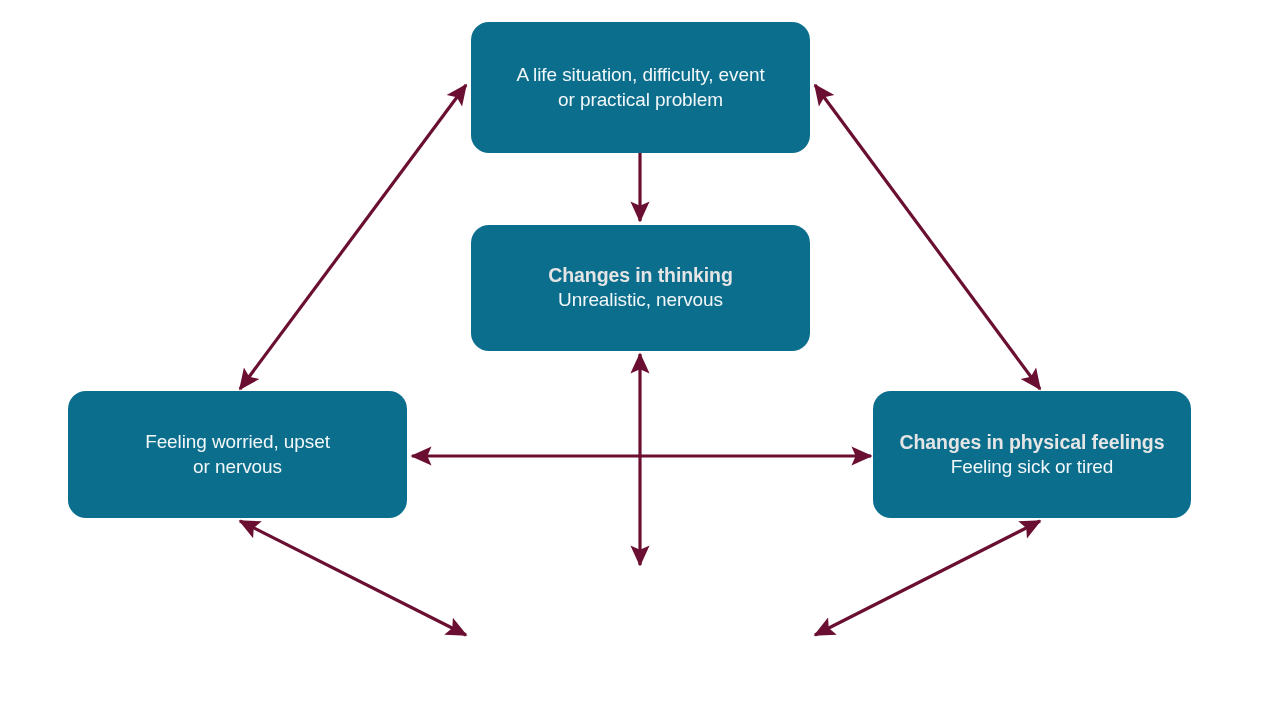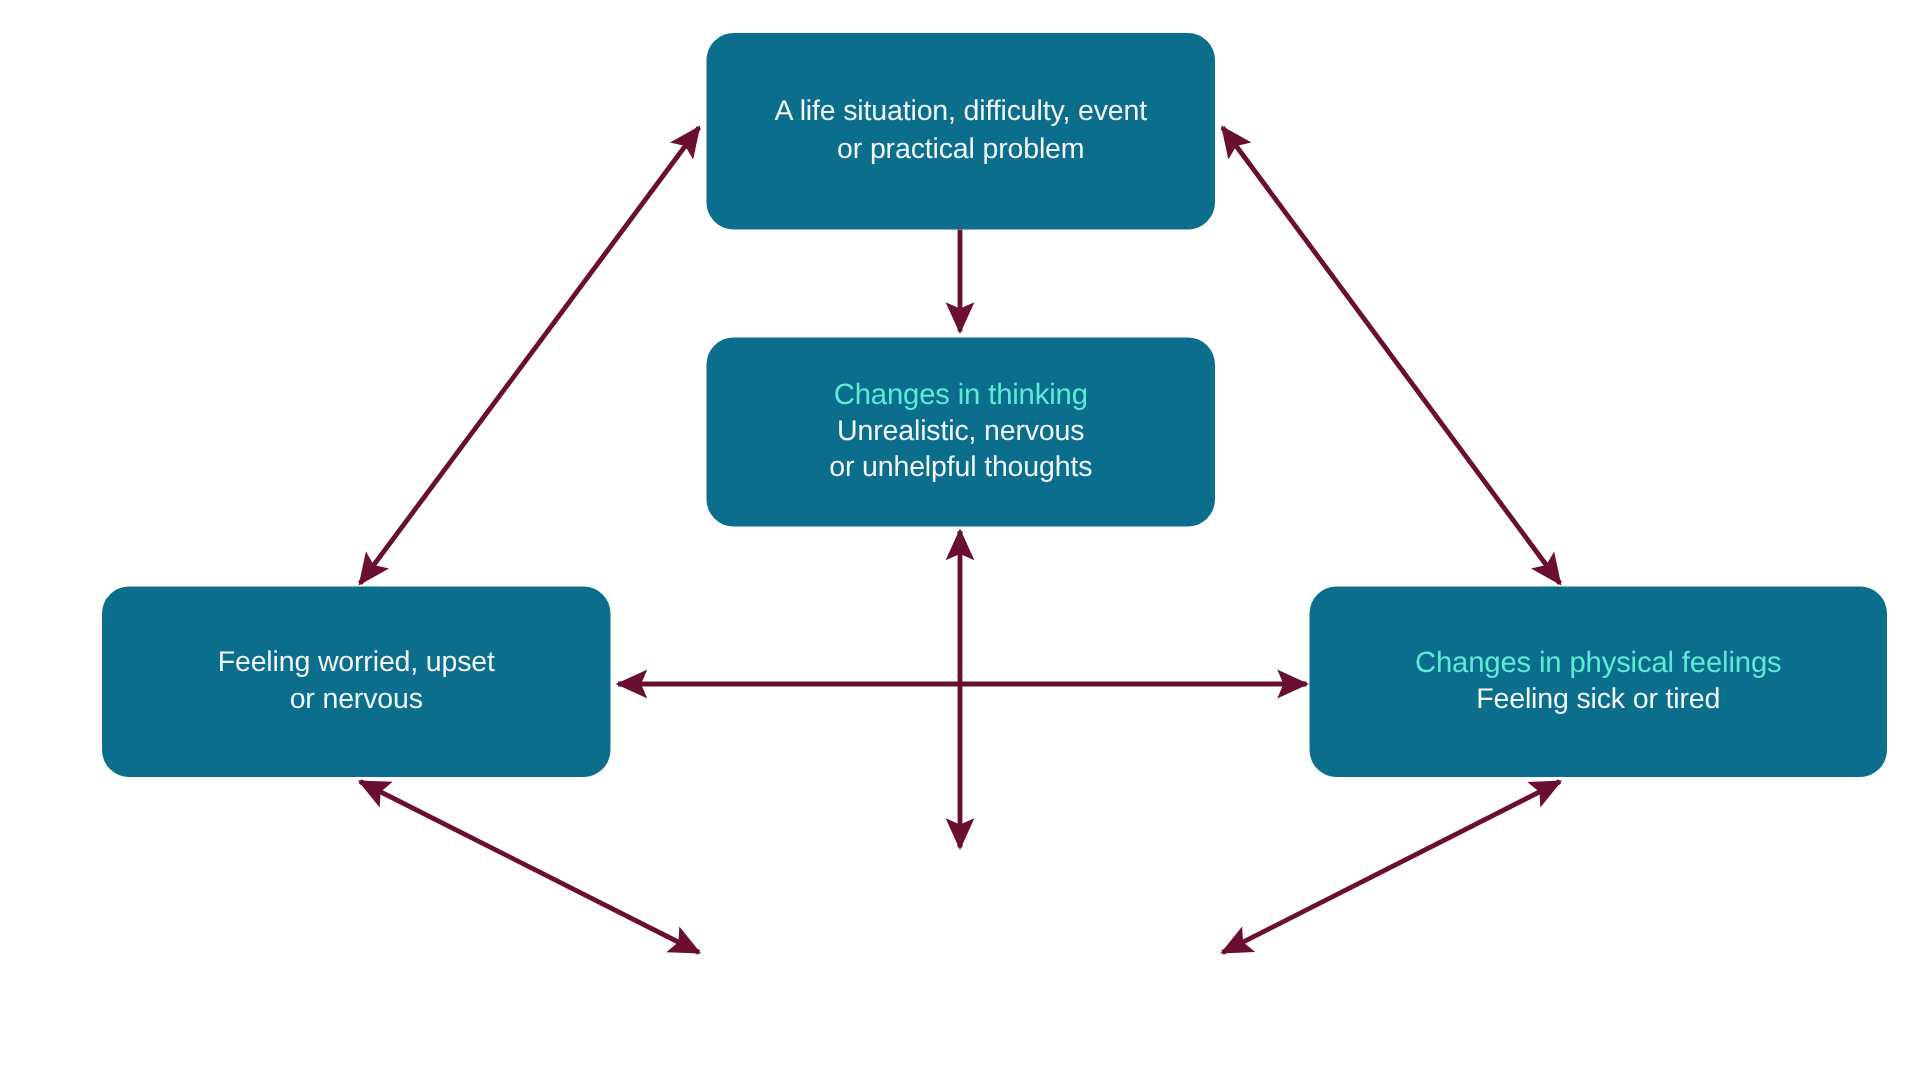--- a/index.html
+++ b/index.html
@@ -35,39 +35,39 @@
     flex-direction: column;
     align-items: center;
     justify-content: center;
     text-align: center;
     color: #ffffff;
     padding: 8px 14px;
     z-index: 2;
   }
   .node-title {
     font-size: 19.5px;
-    font-weight: normal;
+    font-weight: bold;
     line-height: 1.28;
     letter-spacing: -0.1px;
-    color: #5eead4;
+    color: #e5e5e5;
     text-align: center;
   }
   .node-body {
     font-size: 19px;
     font-weight: normal;
     line-height: 1.28;
     letter-spacing: -0.1px;
     color: #f2f7f9;
   }
 
   
   #node-situation { left: 471px; top: 22px;  width: 339px; height: 131px; }
   #node-thinking  { left: 471px; top: 225px; width: 339px; height: 126px; }
   #node-emotions  { left: 68px;  top: 391px; width: 339px; height: 127px; }
-  #node-physical  { left: 873px; top: 391px; width: 385px; height: 127px; }
+  #node-physical  { left: 873px; top: 391px; width: 318px; height: 127px; }
   #node-behaviour { left: 471px; top: 568px; width: 339px; height: 126px; }
 </style>
 </head>
 <body>
 
 <div id="stage">
 
   <svg id="arrow-layer" width="1280" height="720" viewBox="0 0 1280 720" xmlns="http://www.w3.org/2000/svg">
     <defs>
       <marker id="head-end" markerWidth="7" markerHeight="7" refX="6.1" refY="3.5" orient="auto" markerUnits="strokeWidth">
@@ -94,21 +94,20 @@
   </svg>
 
   <div class="node" id="node-situation">
     <div class="node-body">A life situation, difficulty, event</div>
     <div class="node-body">or practical problem</div>
   </div>
 
   <div class="node" id="node-thinking">
     <div class="node-title">Changes in thinking</div>
     <div class="node-body">Unrealistic, nervous</div>
-    <div class="node-body">or unhelpful thoughts</div>
   </div>
 
   <div class="node" id="node-emotions">
     <div class="node-body">Feeling worried, upset</div>
     <div class="node-body">or nervous</div>
   </div>
 
   <div class="node" id="node-physical">
     <div class="node-title">Changes in physical feelings</div>
     <div class="node-body">Feeling sick or tired</div>

